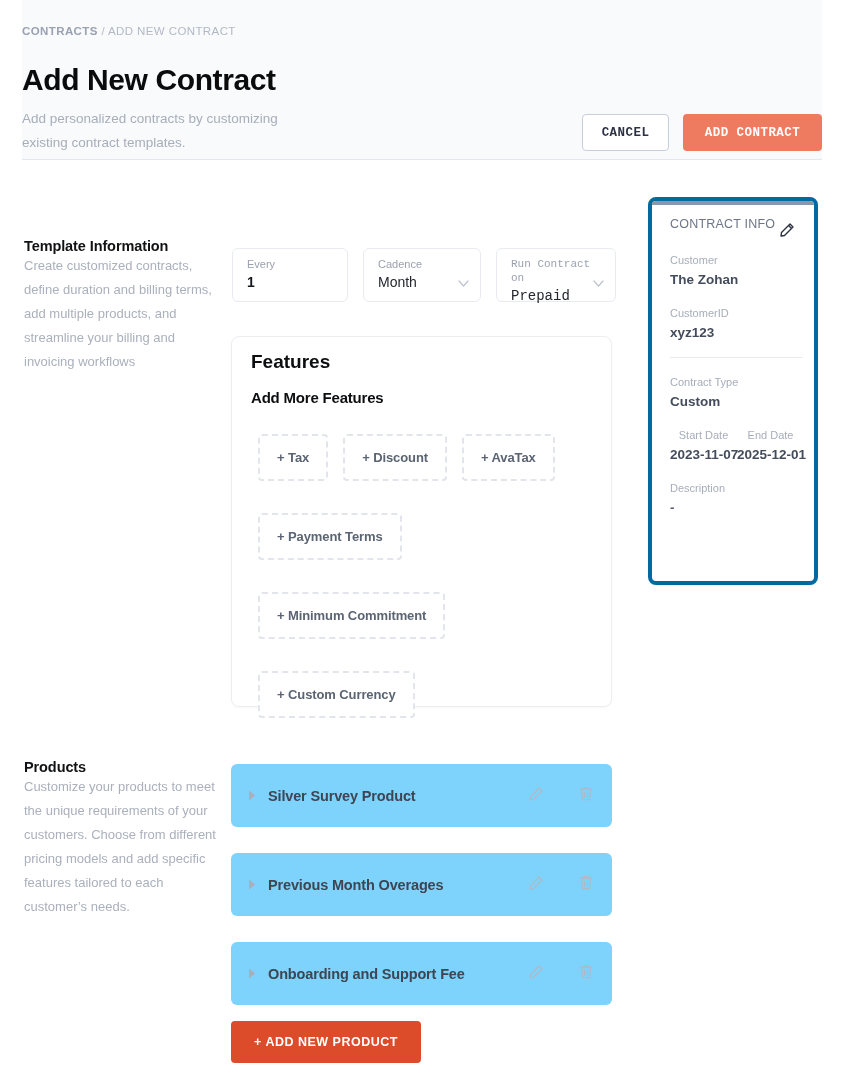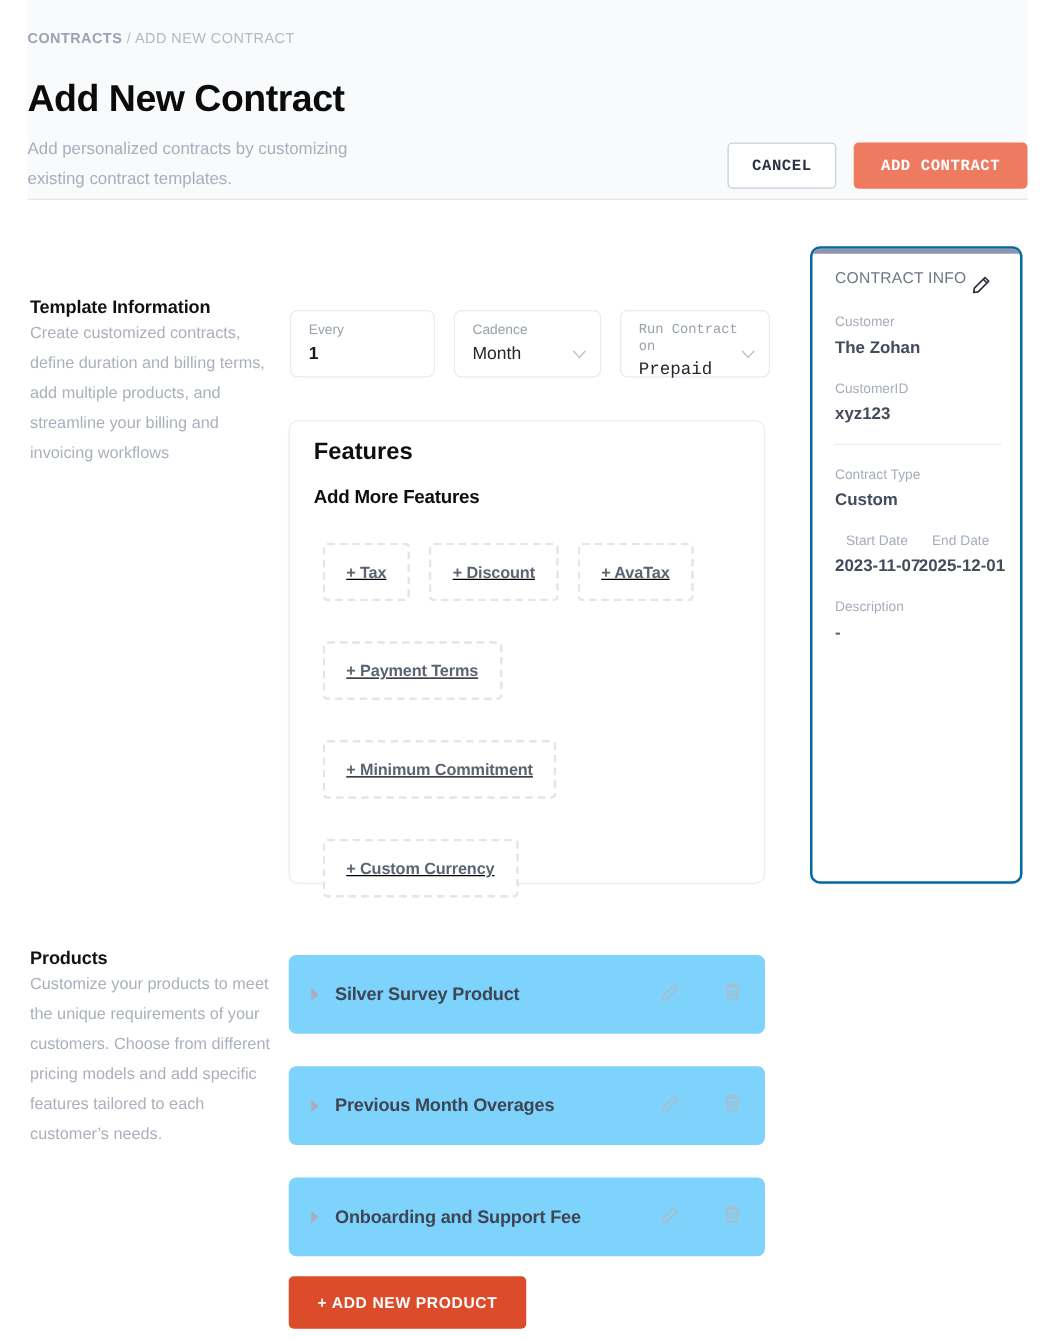--- a/index.html
+++ b/index.html
@@ -198,21 +198,20 @@
   }
 
   .chips {
     position: absolute;
     left: 26px;
     top: 97px;
     width: 336px;
     display: flex;
     flex-wrap: wrap;
     gap: 16px 15px;
-    text-decoration: underline;
   }
 
   .chip {
     height: 47px;
     border: 2px dashed #e2e5eb;
     border-radius: 4px;
     background: #ffffff;
     display: flex;
     align-items: center;
     justify-content: center;
@@ -225,23 +224,23 @@
     white-space: nowrap;
   }
   .chip-row-break { width: 100%; height: 0; }
 
   
   .info-card {
     position: absolute;
     left: 648px;
     top: 197px;
     width: 170px;
-    height: 510px;
-    background: #ffffff;
-    border: 2px solid #0369a1;
+    height: 388px;
+    background: #ffffff;
+    border: 4px solid #0369a1;
     border-radius: 8px;
     box-shadow: 0 1px 2px rgba(16,24,40,0.05);
     overflow: hidden;
   }
 
   .info-accent {
     position: absolute;
     left: 0;
     top: -4px;
     width: 100%;

